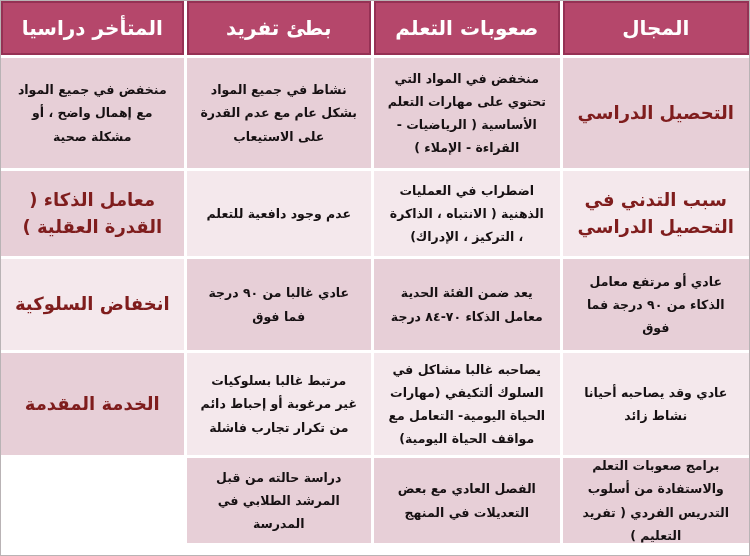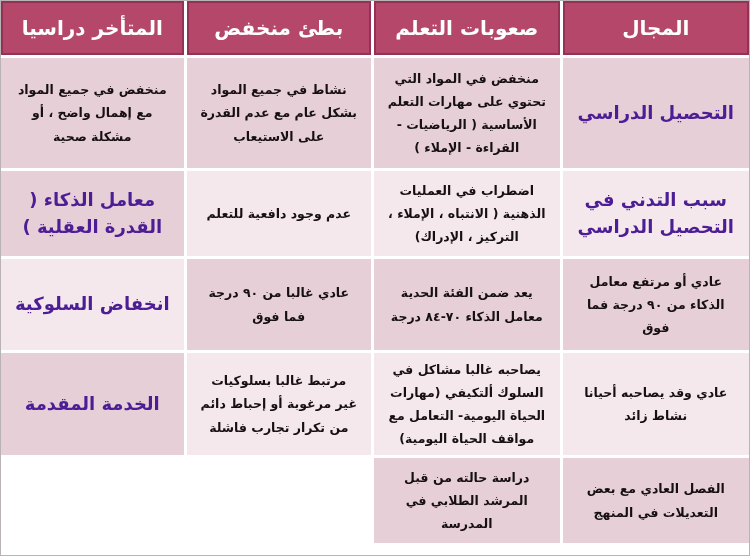--- a/index.html
+++ b/index.html
@@ -42,53 +42,54 @@
     background: #b5476b;
     border: 2px solid #953154;
     color: #ffffff;
     font-size: 20px;
     line-height: 1.2;
     padding: 2px 6px;
   }
   .domain {
     font-size: 18px;
     line-height: 1.45;
-    color: #4c1d95;
+    color: #7f1d1d;
   }
   .dark  { background: #e7cfd7; }
   .light { background: #f4e8ec; }
 </style>
 </head>
 <body>
 
 <div class="page">
   <div class="tbl">
 
     <div class="cell hdr">المجال</div>
     <div class="cell hdr">صعوبات التعلم</div>
-    <div class="cell hdr">بطئ منخفض</div>
+    <div class="cell hdr">بطئ تفريد</div>
     <div class="cell hdr">المتأخر دراسيا</div>
 
     <div class="cell domain dark">التحصيل الدراسي</div>
     <div class="cell dark">منخفض في المواد التي تحتوي على مهارات التعلم الأساسية ( الرياضيات - القراءة - الإملاء )</div>
     <div class="cell dark">نشاط في جميع المواد بشكل عام مع عدم القدرة على الاستيعاب</div>
     <div class="cell dark">منخفض في جميع المواد مع إهمال واضح ، أو مشكلة صحية</div>
 
     <div class="cell domain light">سبب التدني في التحصيل الدراسي</div>
-    <div class="cell light">اضطراب في العمليات الذهنية ( الانتباه ، الإملاء ، التركيز ، الإدراك)</div>
+    <div class="cell light">اضطراب في العمليات الذهنية ( الانتباه ، الذاكرة ، التركيز ، الإدراك)</div>
     <div class="cell light">عدم وجود دافعية للتعلم</div>
 
     <div class="cell domain dark">معامل الذكاء ( القدرة العقلية )</div>
     <div class="cell dark">عادي أو مرتفع معامل الذكاء من ٩٠ درجة فما فوق</div>
     <div class="cell dark">يعد ضمن الفئة الحدية معامل الذكاء ٧٠-٨٤ درجة</div>
     <div class="cell dark">عادي غالبا من ٩٠ درجة فما فوق</div>
 
     <div class="cell domain light">انخفاض السلوكية</div>
     <div class="cell light">عادي وقد يصاحبه أحيانا نشاط زائد</div>
     <div class="cell light">يصاحبه غالبا مشاكل في السلوك ألتكيفي (مهارات الحياة اليومية- التعامل مع مواقف الحياة اليومية)</div>
     <div class="cell light">مرتبط غالبا بسلوكيات غير مرغوبة أو إحباط دائم من تكرار تجارب فاشلة</div>
 
     <div class="cell domain dark">الخدمة المقدمة</div>
+    <div class="cell dark">برامج صعوبات التعلم والاستفادة من أسلوب التدريس الفردي ( تفريد التعليم )</div>
     <div class="cell dark">الفصل العادي مع بعض التعديلات في المنهج</div>
     <div class="cell dark">دراسة حالته من قبل المرشد الطلابي في المدرسة</div>
 
   </div>
 </div>
 
 </body></html>

